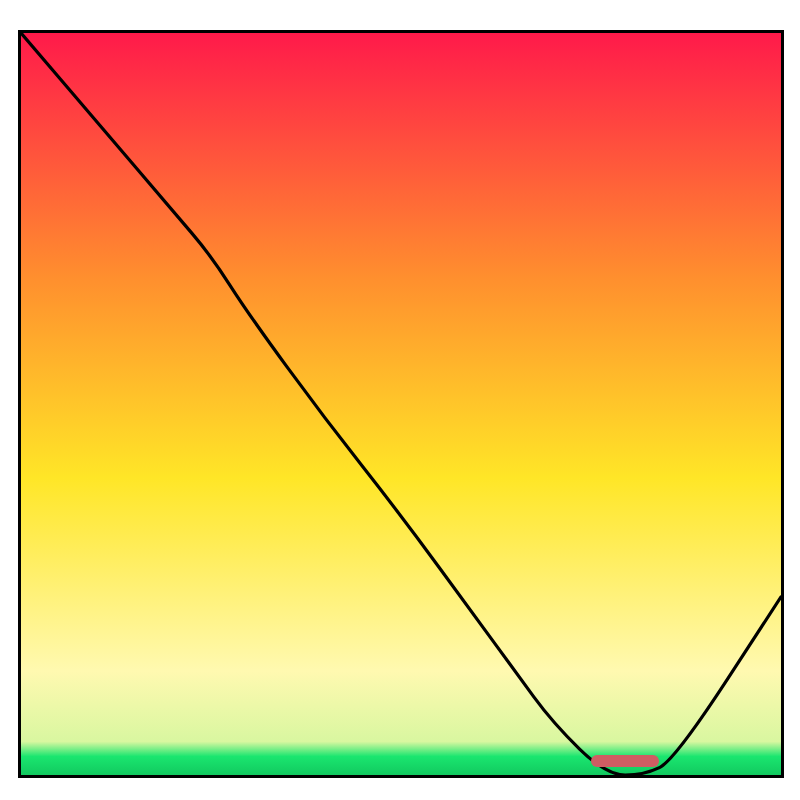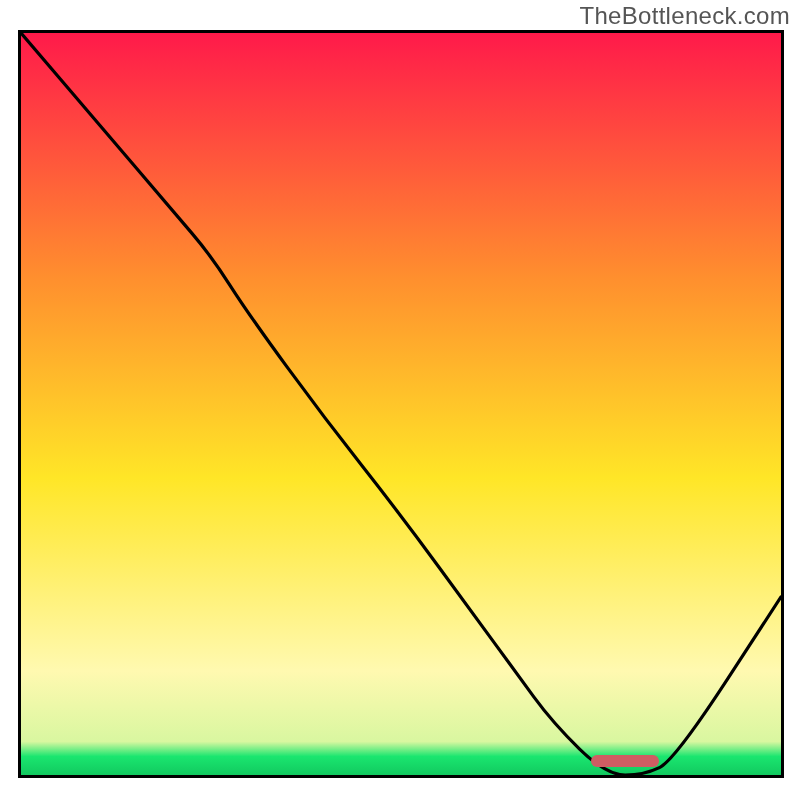--- a/index.html
+++ b/index.html
@@ -46,21 +46,20 @@
     height: 12px;
     border-radius: 6px;
     background: #cf5d63;
   }
 </style>
 </head>
 <body>
 
 <div class="frame">
 
-  <div class="watermark">TheBottleneck.com</div>
 
   <div class="plot-box">
 
     <svg class="gradient" viewBox="0 0 760 742" preserveAspectRatio="none">
       <defs>
         <linearGradient id="bg" x1="0" y1="0" x2="0" y2="1">
           <stop id="g0" offset="0%" stop-color="#ff1a4a"></stop>
           <stop id="g1" offset="33%" stop-color="#ff8f2e"></stop>
           <stop id="g2" offset="60%" stop-color="#ffe627"></stop>
           <stop id="g3" offset="86%" stop-color="#fff9b0"></stop>

